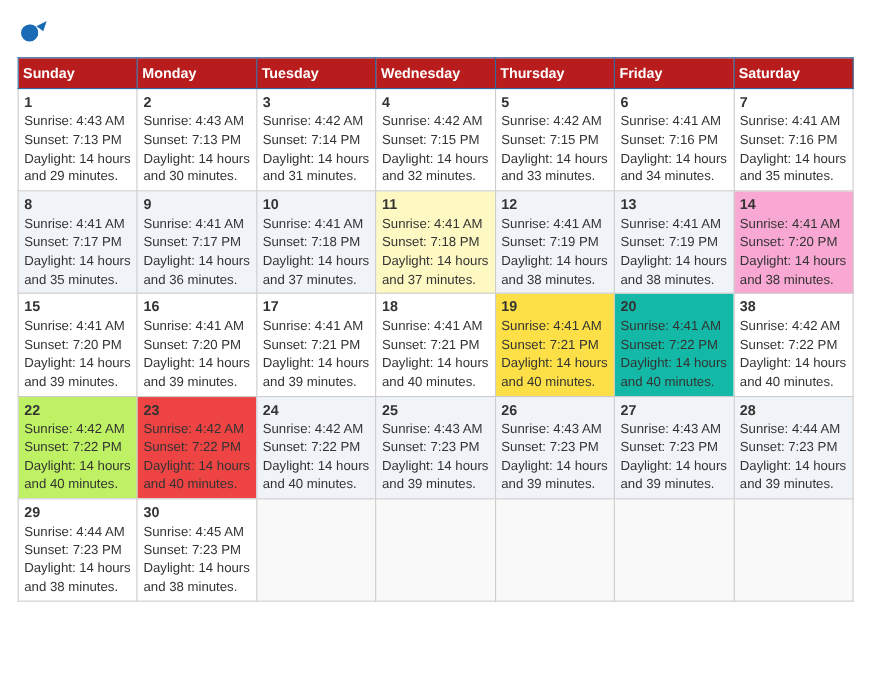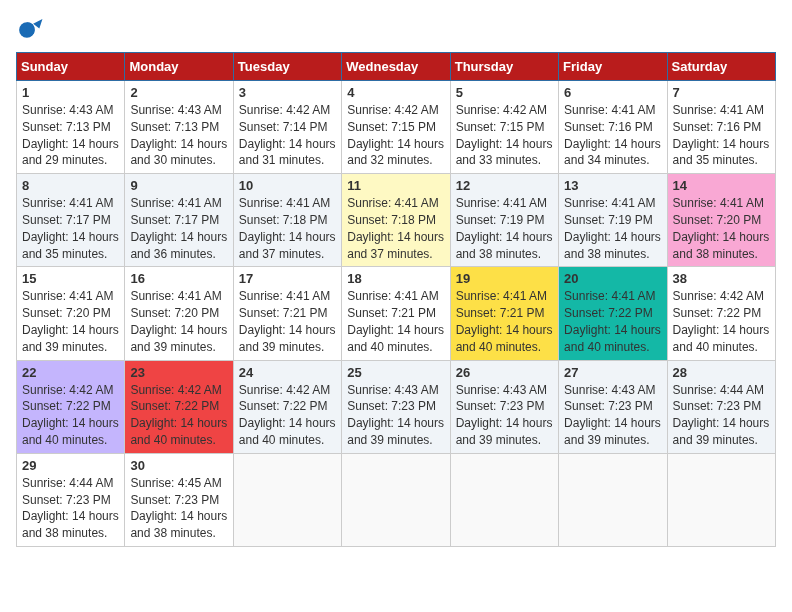--- a/index.html
+++ b/index.html
@@ -297,21 +297,21 @@
         <td style="background-color: rgb(255, 255, 255);">
         <span class="day-number">38</span>
         <div class="day-info">
           Sunrise: 4:42 AM<br>
           Sunset: 7:22 PM<br>
           Daylight: 14 hours and 40 minutes.
         </div>
       </td>
       </tr>
       <tr class="week-row">
-        <td style="background-color: #c4b5fd;">
+        <td style="background-color: #bef264;">
         <span class="day-number">22</span>
         <div class="day-info">
           Sunrise: 4:42 AM<br>
           Sunset: 7:22 PM<br>
           Daylight: 14 hours and 40 minutes.
         </div>
       </td>
         <td style="background-color: #ef4444;">
         <span class="day-number">23</span>
         <div class="day-info">

